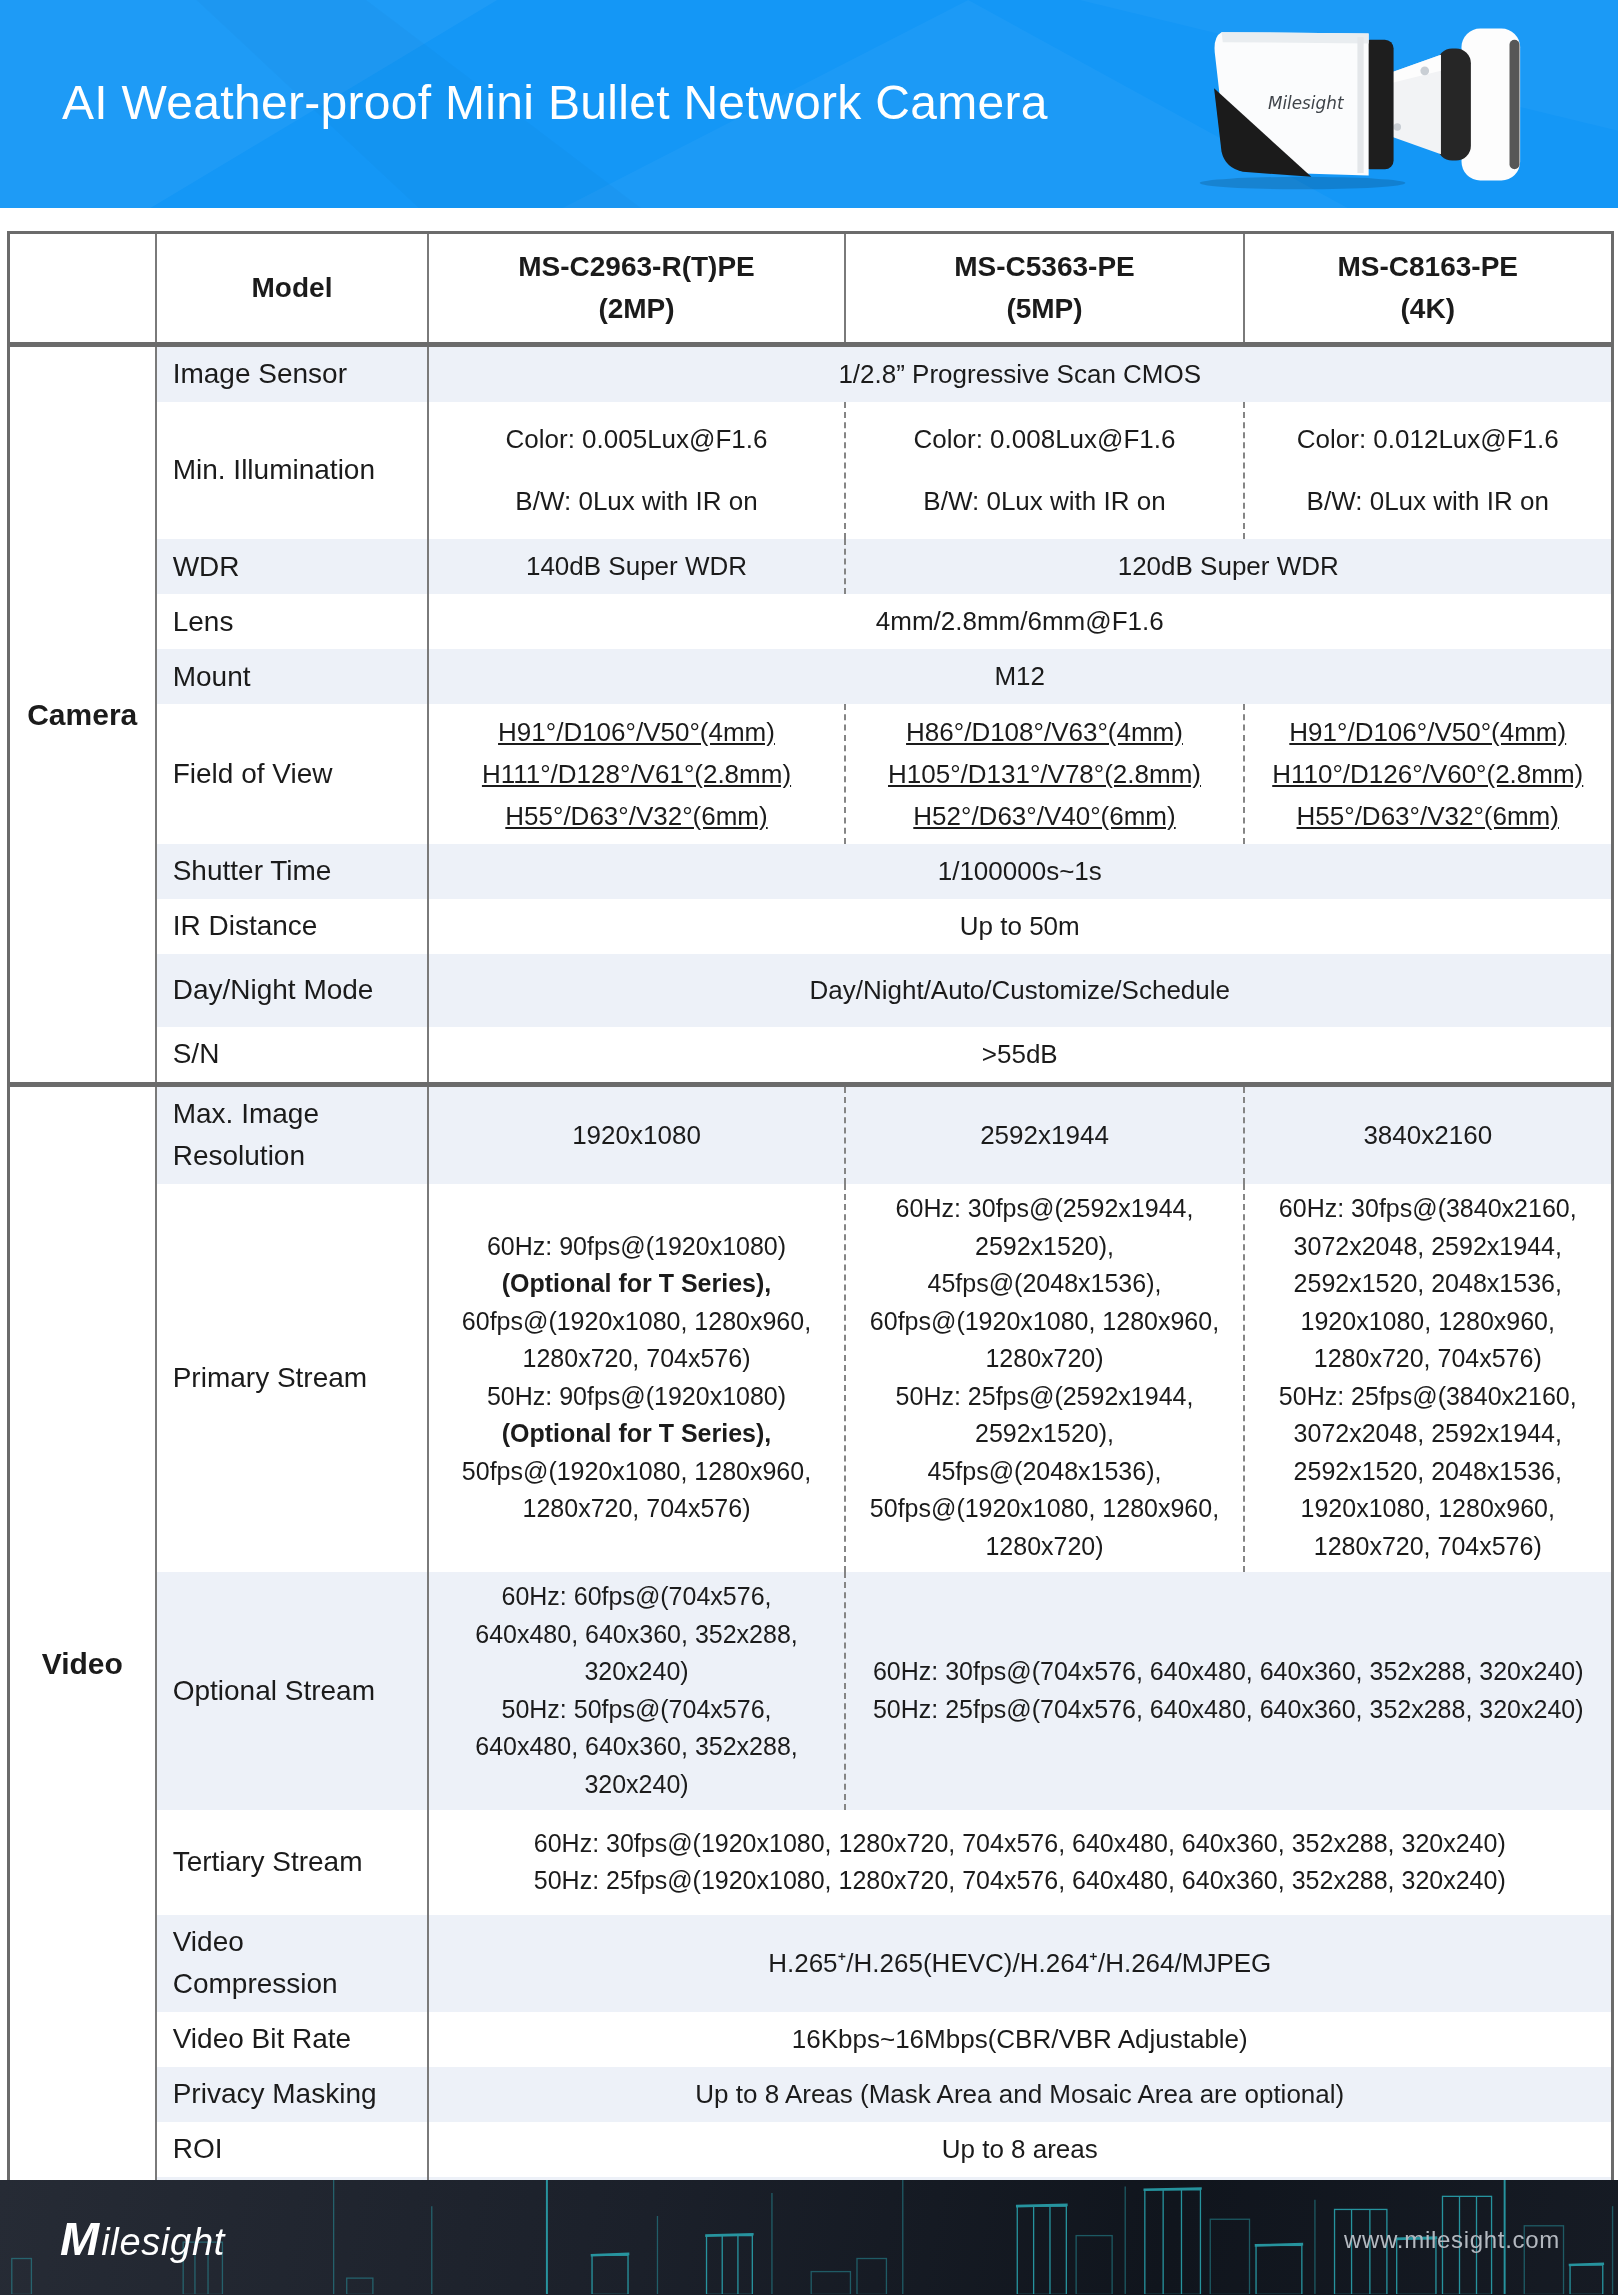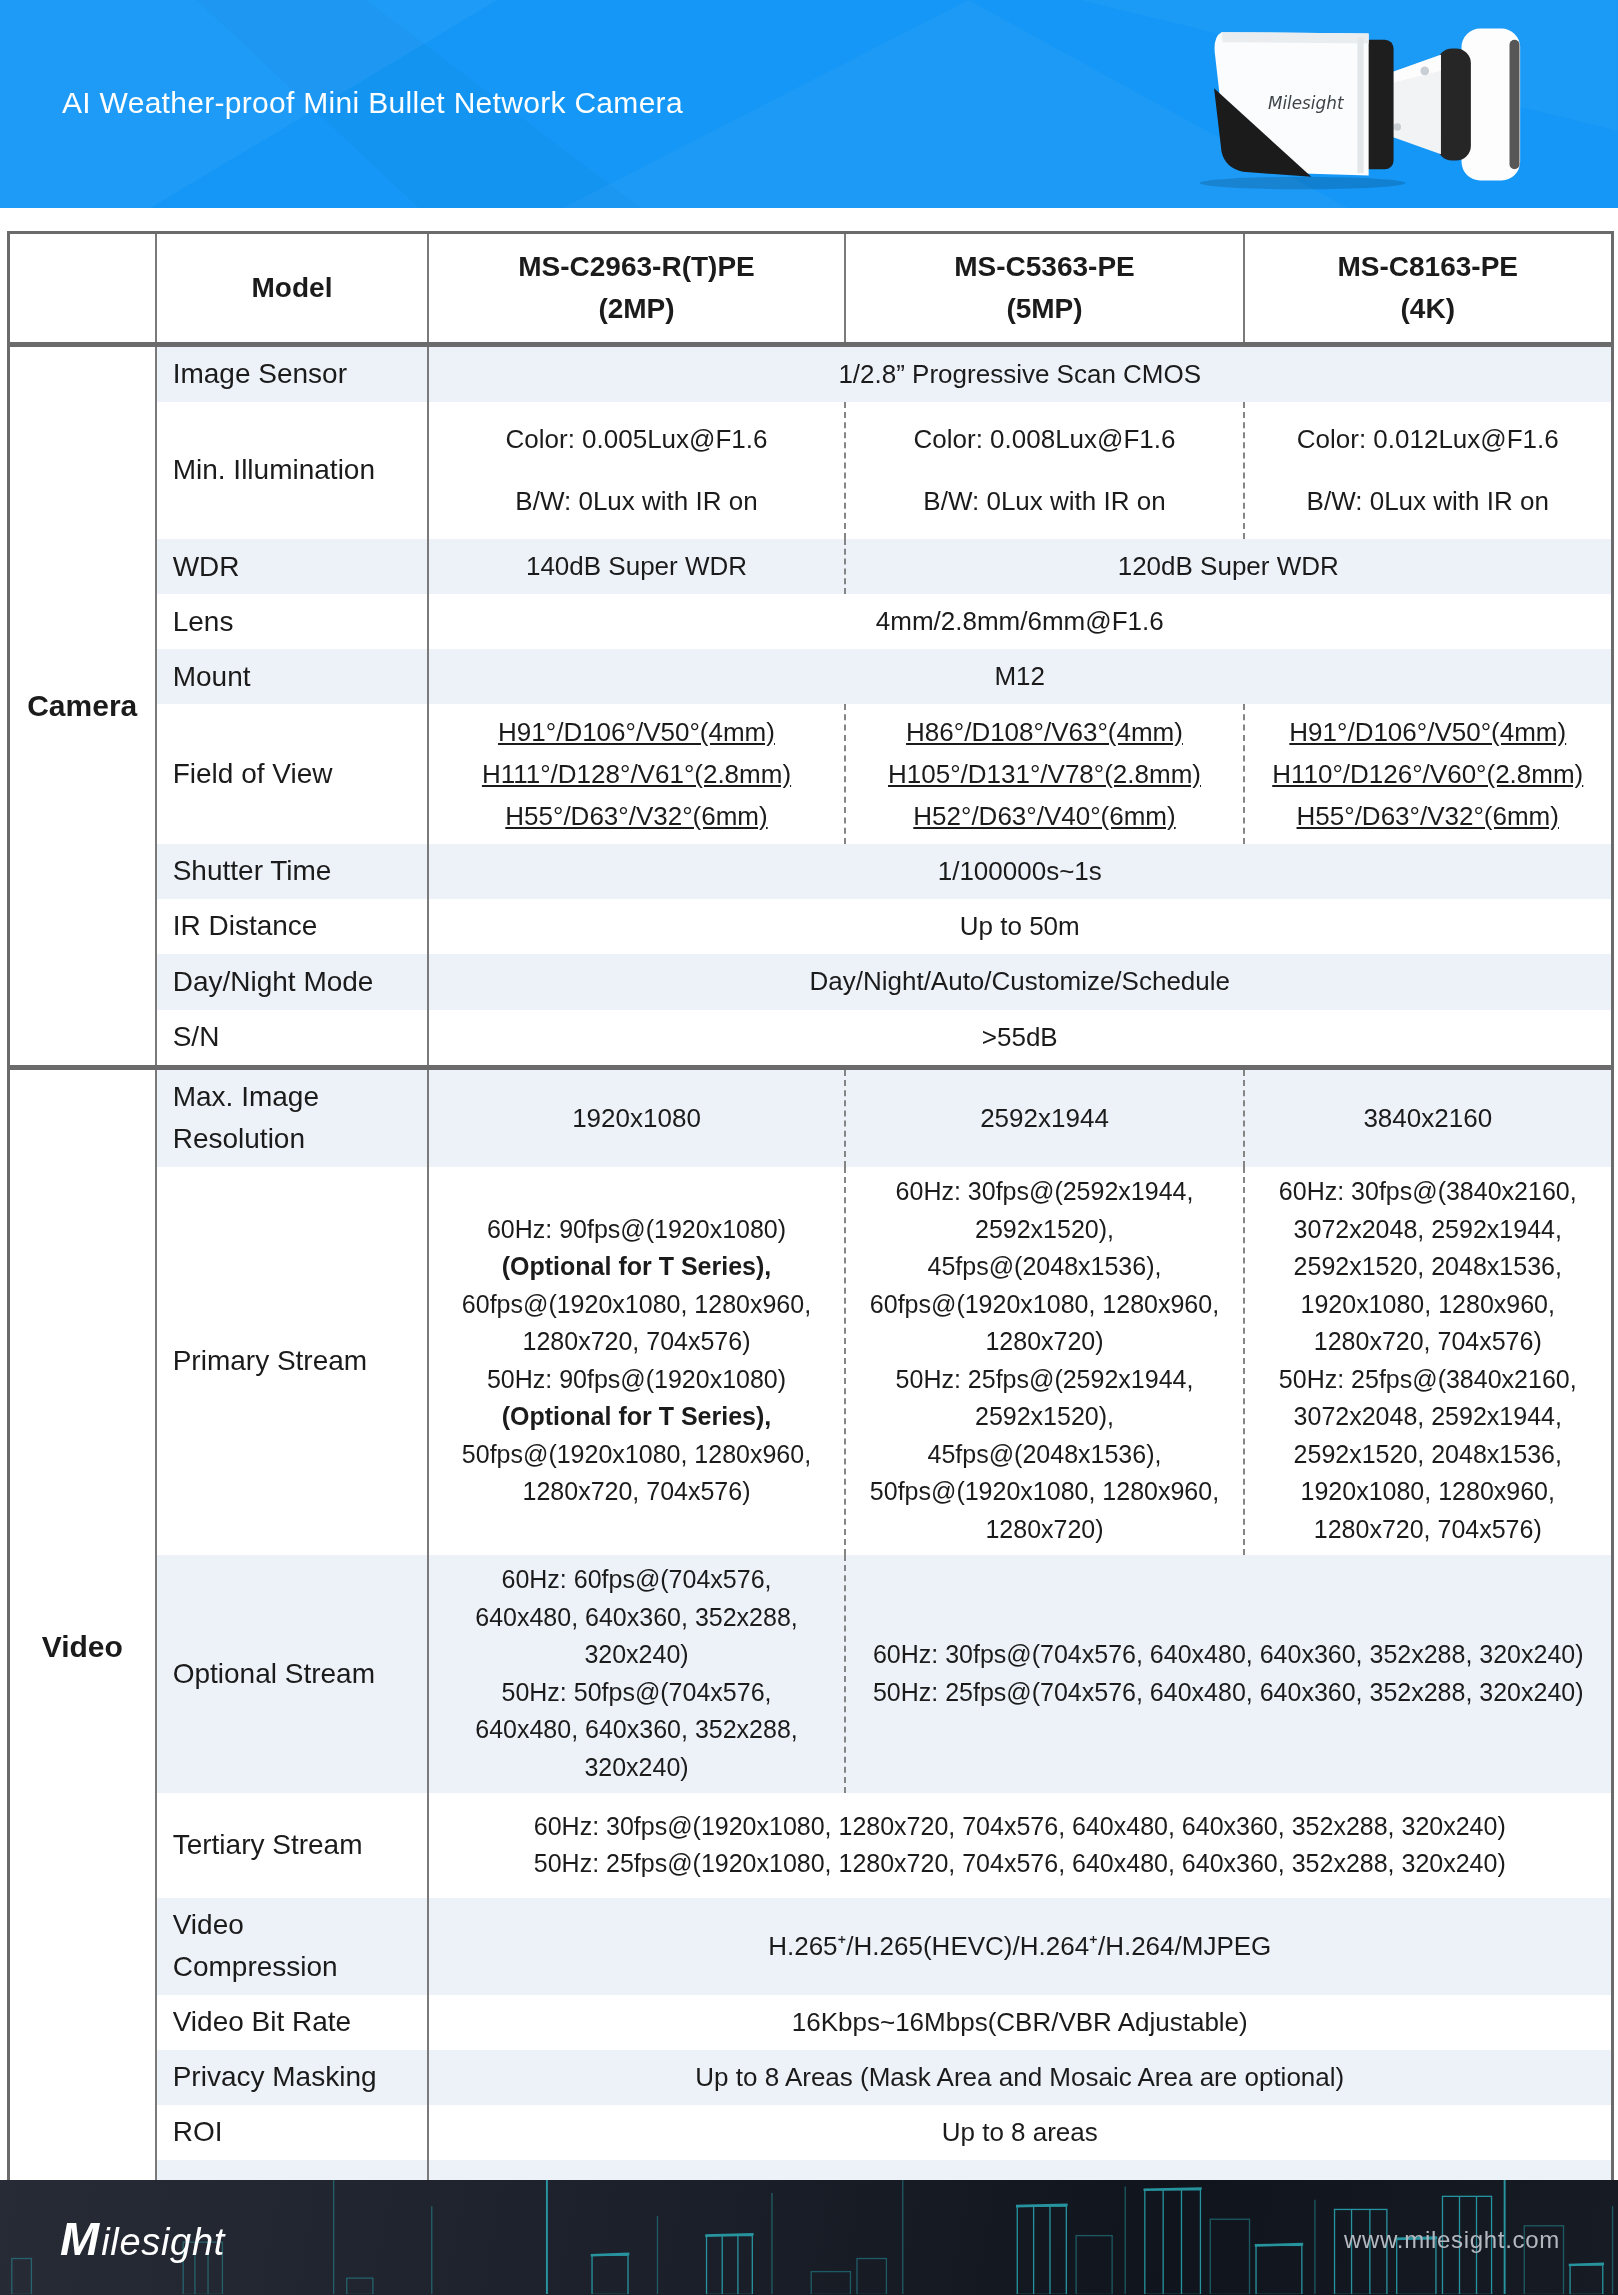--- a/index.html
+++ b/index.html
@@ -3,21 +3,21 @@
 <meta charset="utf-8">
 <style>
   html,body{margin:0;padding:0;background:#ffffff;}
   .sheet{position:relative;width:1618px;height:2295px;background:#ffffff;overflow:hidden;
          font-family:"Liberation Sans", sans-serif;color:#1b1b1b;}
 
   
   .banner{position:absolute;top:0;left:0;width:1618px;height:208px;background:var(--banner-bg,#1497f6);overflow:hidden;}
   .banner-facets{position:absolute;inset:0;}
   .banner-title{position:absolute;left:62px;top:50%;transform:translateY(-52%);
-                font-size:30px;letter-spacing:0.3px;color:#ffffff;font-weight:500;white-space:nowrap;}
+                font-size:48px;letter-spacing:0.3px;color:#ffffff;font-weight:500;white-space:nowrap;}
   .camera-art{position:absolute;right:79px;top:10.5px;width:370px;height:187px;}
 
   
   .table-wrap{position:absolute;top:231px;left:6.5px;}
   table.spec{border-collapse:collapse;table-layout:fixed;width:1605px;
              border:3.9px solid #6b6b6b;}
   td,th{vertical-align:middle;padding:6.5px 21px;font-size:26px;line-height:1.5;
         white-space:pre-line;word-wrap:break-word;}
   th{font-weight:bold;font-size:28px;text-align:center;padding:11.8px 6.5px;
      border-bottom:5.2px solid #6b6b6b;background:#ffffff;}
@@ -142,21 +142,21 @@
 H55°/D63°/V32°(6mm)</td>
           </tr>
           <tr style="height: 50px;">
             <td class="label vsep shade">Shutter Time</td>
             <td class="value shade" colspan="3">1/100000s~1s</td>
           </tr>
           <tr style="height: 50px;">
             <td class="label vsep">IR Distance</td>
             <td class="value" colspan="3">Up to 50m</td>
           </tr>
-          <tr style="height: 56px;">
+          <tr style="height: 73px;">
             <td class="label vsep shade">Day/Night Mode</td>
             <td class="value shade" colspan="3">Day/Night/Auto/Customize/Schedule</td>
           </tr>
           <tr style="height: 50px;">
             <td class="label vsep">S/N</td>
             <td class="value" colspan="3">&gt;55dB</td>
           </tr>
           <tr class="sec-start" style="height: 75px;">
             <td class="group vsep" rowspan="9">Video</td>
             <td class="label vsep shade">Max. Image Resolution</td>

